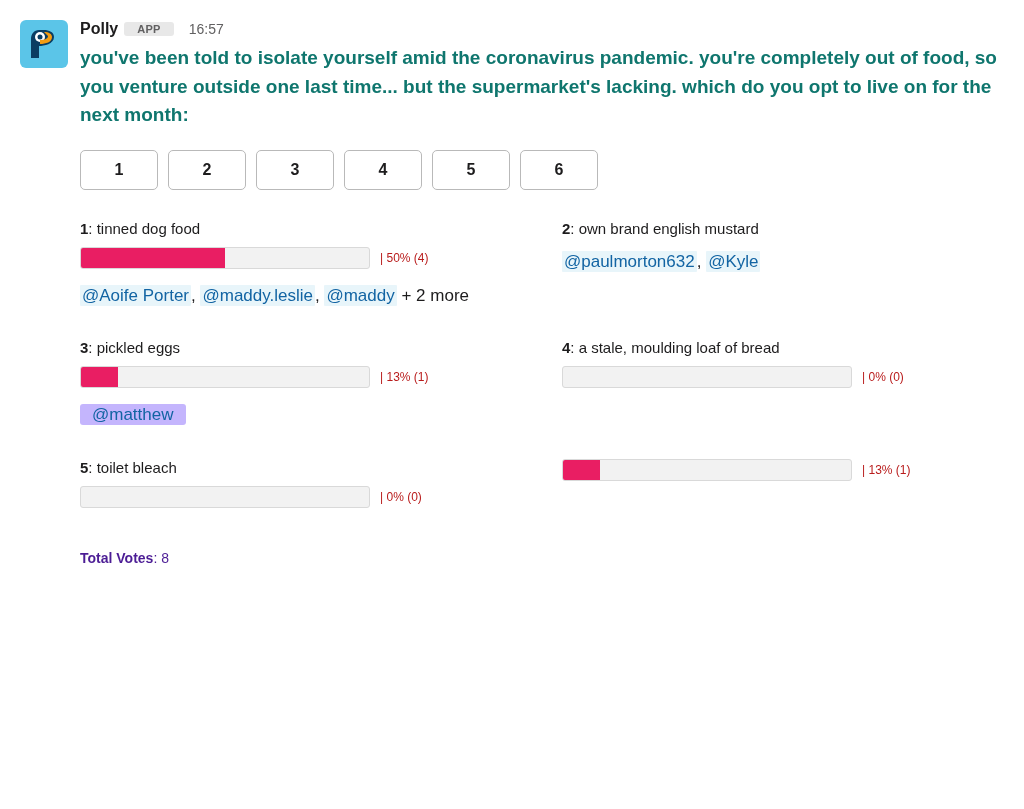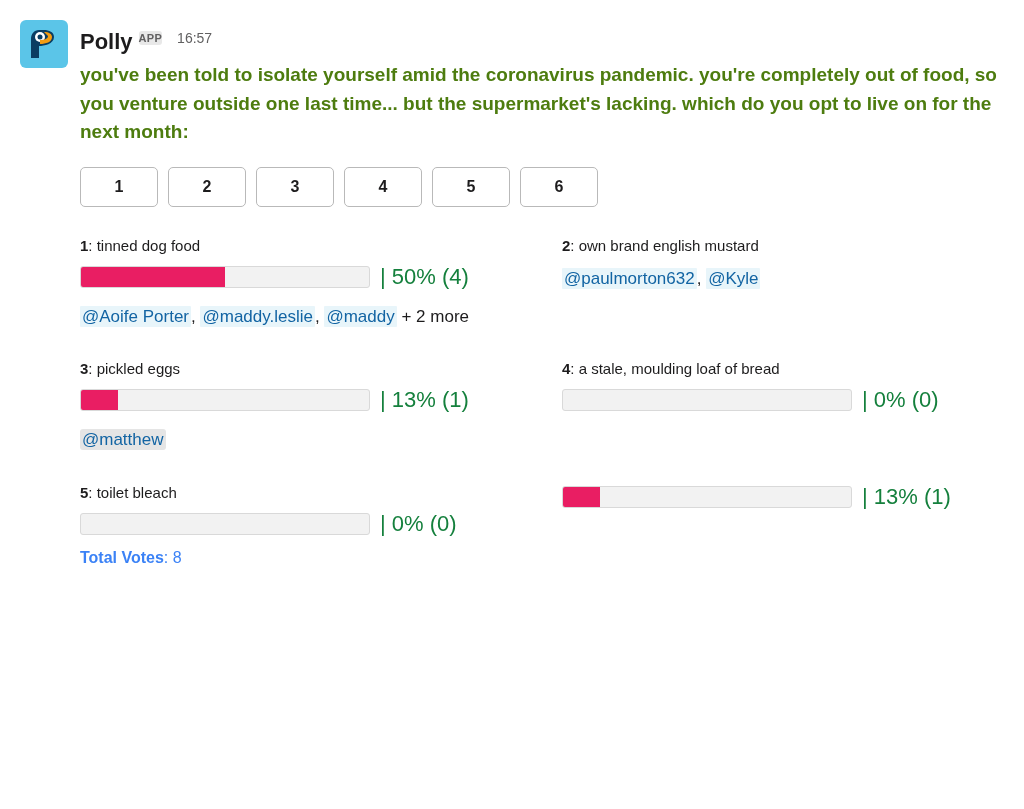--- a/index.html
+++ b/index.html
@@ -32,43 +32,42 @@
       flex: 1;
     }
     .header-row {
       display: flex;
       align-items: center;
       gap: 6px;
       margin-bottom: 6px;
     }
     .app-name {
       font-weight: 900;
-      font-size: 22px;
-      color: #1d1c1d;
-      margin-top: 9px;
+      font-size: 16px;
+      color: #1d1c1d;
     }
     .app-badge {
       background: #e8e8e8;
       color: #616061;
       font-size: 11px;
       font-weight: 600;
-      padding: 1px 0;
+      padding: 1px 13px;
       border-radius: 3px;
       letter-spacing: 0.3px;
     }
     .timestamp {
       color: #616061;
       font-size: 14px;
       margin-left: 9px;
     }
     .question {
       font-weight: 700;
       font-size: 19px;
       line-height: 1.5;
-      color: #4d7c0f;
+      color: #0f766e;
       margin-bottom: 20px;
     }
     .vote-buttons {
       display: flex;
       flex-wrap: wrap;
       gap: 10px;
       margin-bottom: 30px;
     }
     .vote-btn {
       border: 1px solid #b9b9b9;
@@ -113,49 +112,50 @@
       border: 1px solid #d9d9d9;
       border-radius: 3px;
       overflow: hidden;
       position: relative;
     }
     .bar-fill {
       height: 100%;
       background: #e91e63;
     }
     .bar-stats {
-      font-size: 22px;
-      color: #15803d;
+      font-size: 12px;
+      color: #b91c1c;
       white-space: nowrap;
     }
     .voters {
       font-size: 17px;
       line-height: 1.8;
     }
     .mention {
       color: #1264a3;
       background: #e8f5fa;
       padding: 1px 2px;
       border-radius: 1px;
     }
     .mention-highlight {
       color: #1264a3;
-      background: #e5e5e5;
-      padding: 1px 2px;
+      background: #c4b5fd;
+      padding: 1px 12px;
       border-radius: 3px;
     }
     .comma {
       color: #1d1c1d;
     }
     .more-text {
       color: #1d1c1d;
     }
     .total-votes {
-      font-size: 16px;
-      color: #3b82f6;
+      margin-top: 30px;
+      font-size: 14px;
+      color: #4c1d95;
     }
     .total-votes .label {
       font-weight: 700;
     }
   </style>
 </head>
 <body>
 
 <div class="message">
   <div class="avatar">

